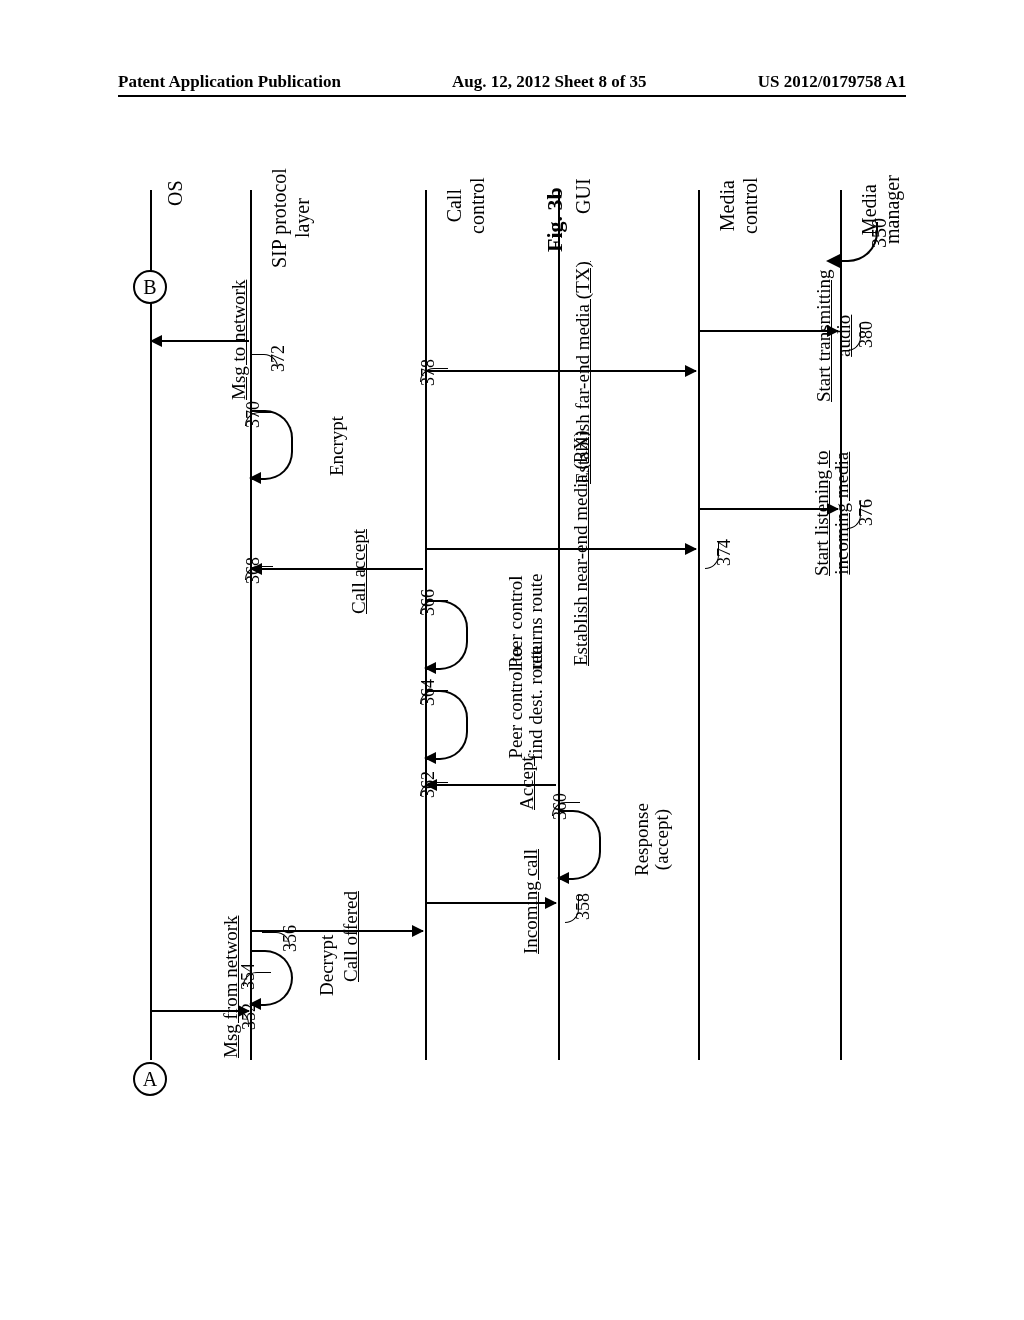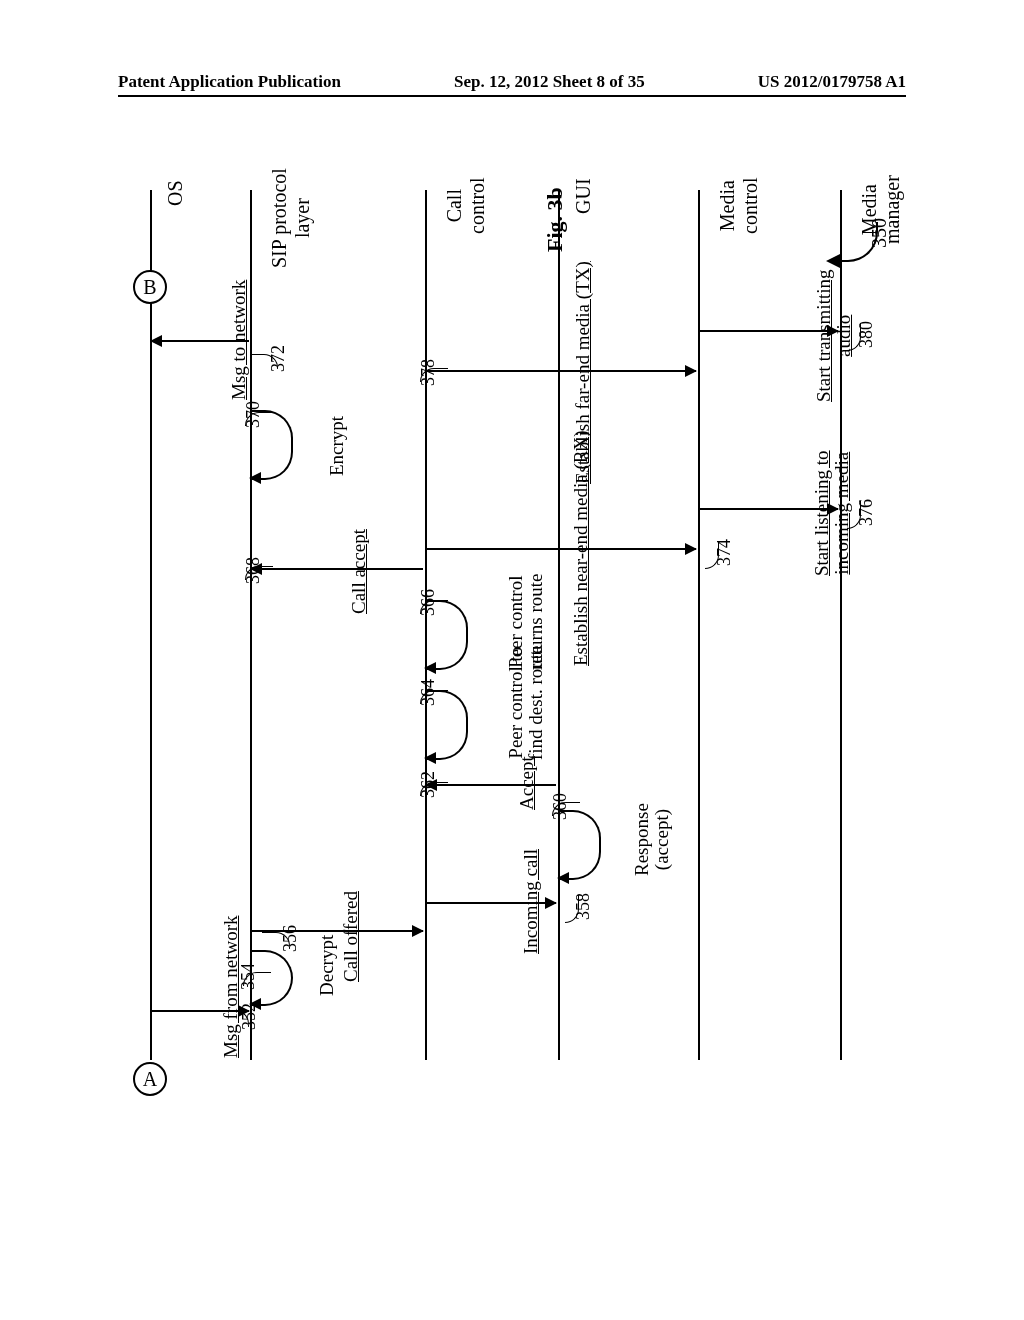--- a/index.html
+++ b/index.html
@@ -146,21 +146,21 @@
     border-style: solid;
     border-width: 8px 0 8px 16px;
     border-color: transparent transparent transparent #000;
   }
 </style>
 </head>
 <body>
 
 <div class="page-header">
   <span>Patent Application Publication</span>
-  <span class="center">Sep. 12, 2012  Sheet 8 of 35</span>
+  <span class="center">Aug. 12, 2012  Sheet 8 of 35</span>
   <span class="right">US 2012/0179758 A1</span>
 </div>
 <div class="header-rule"></div>
 
 <div class="diagram">
 
   <div class="ref-num" style="left:748px; top:58px; font-size:20px;">350</div>
   <div style="position:absolute; left:718px; top:32px; width:40px; height:40px; border-bottom:2px solid #000; border-right:2px solid #000; border-radius:0 0 30px 0;"></div>
   <div class="big-arrow-head" style="left:706px; top:63px; transform:rotate(180deg);"></div>
 

